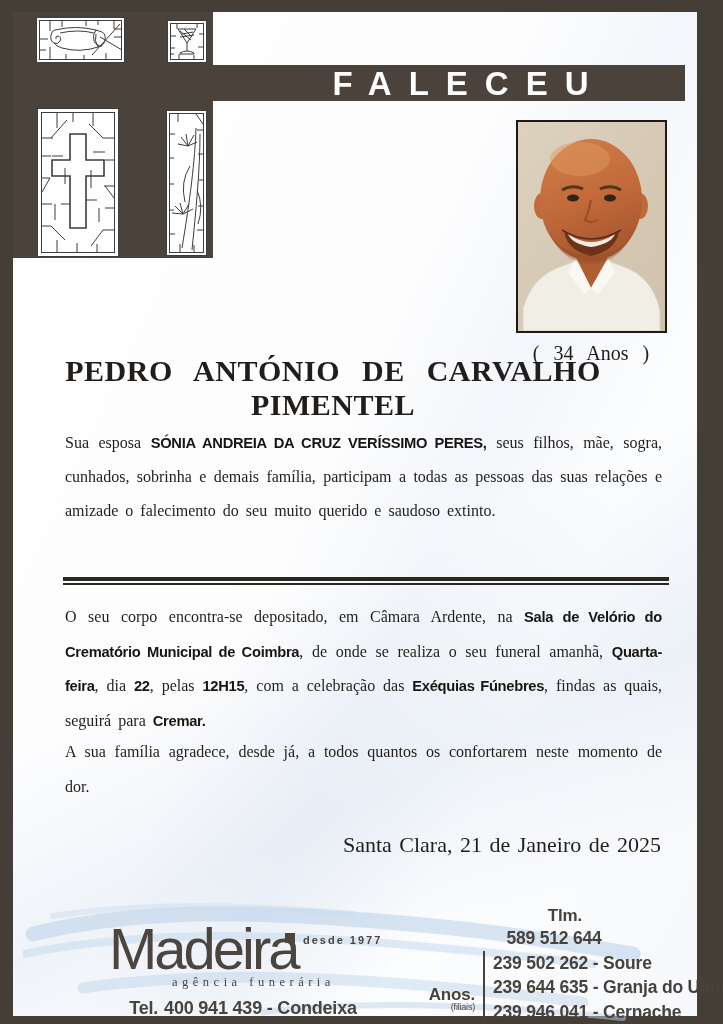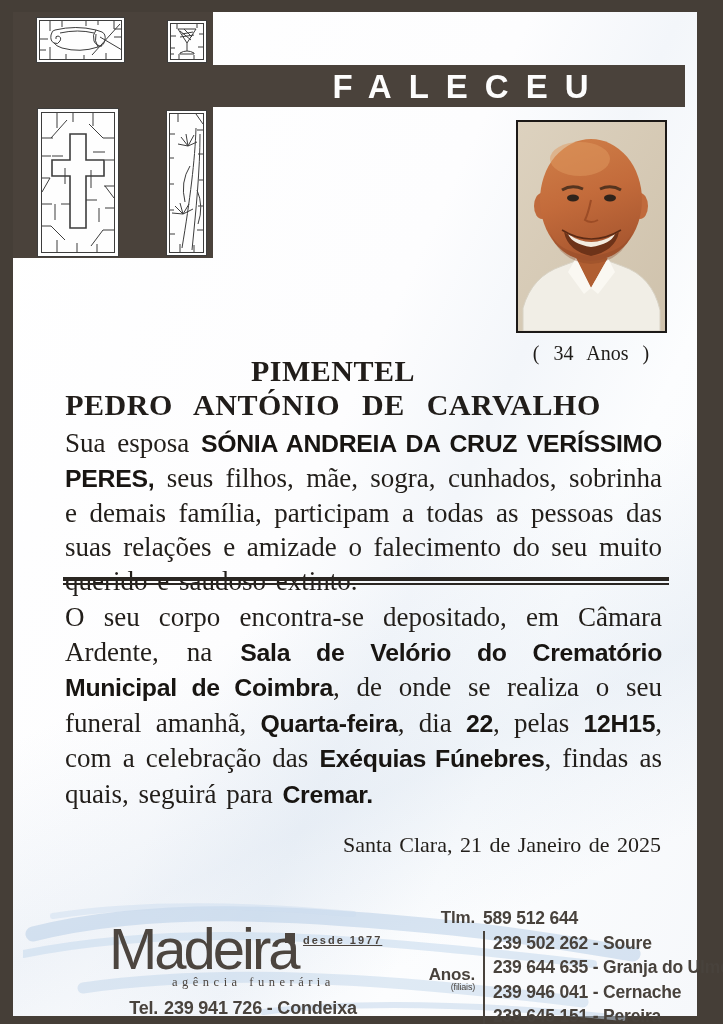--- a/index.html
+++ b/index.html
@@ -12,21 +12,21 @@
   }
   .card{
     position:absolute;left:13px;top:12px;width:684px;height:1004px;
     background:
       linear-gradient(155deg, rgba(190,205,225,0) 55%, rgba(176,198,222,.18) 72%, rgba(190,205,225,0) 86%),
       linear-gradient(115deg, #ffffff 0%, #fdfdfe 45%, #f3f6fa 58%, #fcfdfe 72%, #f6f8fb 100%);
   }
   
   .cross-block{position:absolute;left:0;top:0;width:200px;height:246px;background:#4a423b;}
   .banner{
-    position:absolute;left:200px;top:53px;width:472px;height:42px;background:#4a423b;
+    position:absolute;left:200px;top:53px;width:472px;height:36px;background:#4a423b;
     display:flex;align-items:center;justify-content:center;
   }
   .banner span{
     color:#fdfdfd;font-family:"Liberation Sans",sans-serif;font-weight:700;
     font-size:33px;letter-spacing:17px;padding-left:40px;line-height:1;
   }
   .panel{position:absolute;background:#fefefe;}
   .p-scroll{left:23px;top:5px;}
   .p-chalice{left:154px;top:8px;}
   .p-cross{left:24px;top:96px;}
@@ -39,21 +39,21 @@
   }
   
   .name{
     position:absolute;left:20px;top:342px;width:600px;text-align:center;
     font-weight:700;font-size:30px;line-height:34px;color:#211d1a;
     word-spacing:14px;letter-spacing:.5px;
   }
   
   .bodytext{
     position:absolute;left:52px;width:597px;margin:0;
-    font-size:27px;color:#221e1a;text-align:justify;word-spacing:3px;
+    font-size:16px;color:#221e1a;text-align:justify;word-spacing:3px;
   }
   .p1{top:414px;line-height:34px;}
   .p2{top:588px;line-height:34.5px;}
   .p3{top:722px;line-height:35px;}
   .hl{
     font-family:"Liberation Sans",sans-serif;font-weight:700;
     font-size:.92em;letter-spacing:-.3px;word-spacing:1px;color:#181512;
   }
   .rule{position:absolute;left:50px;top:565px;width:606px;}
   .rule-a{height:4px;background:#2a2622;}
@@ -65,40 +65,40 @@
   
   .wave-svg{position:absolute;left:10px;top:880px;}
   .brand{
     position:absolute;left:96px;top:908px;
     font-family:"Liberation Sans",sans-serif;font-weight:400;
     font-size:58px;letter-spacing:-3px;color:#4c453f;line-height:1;
   }
   .since{
     position:absolute;left:290px;top:922px;
     font-family:"Liberation Sans",sans-serif;font-weight:700;
-    font-size:11px;letter-spacing:2px;color:#4c453f;text-decoration:underline;
+    font-size:11px;letter-spacing:2px;color:#4c453f;
   }
   .logo-dot{position:absolute;left:272px;top:921px;width:10px;height:10px;background:#4c453f;}
   .tagline{
     position:absolute;left:159px;top:963px;
     font-family:Liberation Serif, serif;
     font-size:12.5px;letter-spacing:4.5px;color:#4c453f;font-weight:400;
   }
   .tel-line{
     position:absolute;left:90px;top:986px;width:280px;text-align:center;
     font-family:"Liberation Sans",sans-serif;font-weight:700;
     font-size:18px;color:#49433d;letter-spacing:-.2px;
   }
   .tel-line .lbl{margin-right:6px;}
   .contacts{
     position:absolute;left:398px;top:894px;width:286px;
     font-family:"Liberation Sans",sans-serif;font-weight:700;color:#48423c;
     letter-spacing:-.2px;
   }
-  .c-row{display:flex;align-items:center;}
+  .c-row{display:flex;align-items:center;flex-direction:column;}
   .c-label{width:72px;text-align:right;padding-right:8px;box-sizing:border-box;flex:none;}
   .c-val{font-size:17.5px;line-height:24.5px;white-space:nowrap;}
   .c-top .c-label{font-size:17px;}
   .c-group{display:flex;}
   .c-group-label{
     width:72px;flex:none;display:flex;flex-direction:column;
     align-items:flex-end;justify-content:center;padding-right:8px;box-sizing:border-box;
   }
   .c-tels{font-size:17px;line-height:15px;}
   .c-filiais{font-size:9px;line-height:10px;font-weight:400;}
@@ -195,51 +195,52 @@
       <ellipse cx="92" cy="76" rx="6" ry="3.4" fill="#2f231b"></ellipse>
       <path d="M73,78 Q70,92 67,98 Q73,102 80,98" stroke="#9c4c26" stroke-width="2" fill="none"></path>
       <path d="M46,110 Q73,130 101,110 Q97,129 73,134 Q50,129 46,110" fill="#6d3319"></path>
       <path d="M50,112 Q73,128 97,112 Q93,122 73,125 Q54,122 50,112" fill="#f3ece0"></path>
       <path d="M44,108 Q73,126 103,108" stroke="#5c2b15" stroke-width="1.5" fill="none"></path>
     </svg>
   </div>
   <div class="caption">( 34 Anos )</div>
 
   <div class="name">
+    <div>PEDRO ANTÓNIO DE CARVALHO</div>
     <div>PIMENTEL</div>
-    <div>PEDRO ANTÓNIO DE CARVALHO</div>
   </div>
 
   <p class="bodytext p1"><span>Sua esposa </span><span class="hl">SÓNIA ANDREIA DA CRUZ VERÍSSIMO PERES,</span><span> seus filhos, mãe, sogra, cunhados, sobrinha e demais família, participam a todas as pessoas das suas relações e amizade o falecimento do seu muito querido e saudoso extinto.</span></p>
 
   <div class="rule">
     <div class="rule-a"></div>
       <div class="rule-b"></div>
   </div>
 
   <p class="bodytext p2"><span>O seu corpo encontra-se depositado, em Câmara Ardente, na </span><span class="hl">Sala de Velório do Crematório Municipal de Coimbra</span><span>, de onde se realiza o seu funeral amanhã, </span><span class="hl">Quarta-feira</span><span>, dia </span><span class="hl">22</span><span>, pelas </span><span class="hl">12H15</span><span>, com a celebração das </span><span class="hl">Exéquias Fúnebres</span><span>, findas as quais, seguirá para </span><span class="hl">Cremar.</span></p>
+  <p class="bodytext p3">A sua família agradece, desde já, a todos quantos os confortarem neste momento de dor.</p>
 
   <div class="dateline">Santa Clara, 21 de Janeiro de 2025</div>
 
   <svg class="wave-svg" width="660" height="130" viewBox="0 0 660 130">
     <g fill="none" stroke-linecap="round">
       <path d="M10,42 C130,12 270,20 430,36 C500,43 560,54 610,62" stroke="#b3cce6" stroke-width="15" opacity="0.5"></path>
       <path d="M0,62 C150,32 310,42 570,72" stroke="#c5d8ec" stroke-width="8" opacity="0.55"></path>
       <path d="M60,96 C200,76 360,86 560,110" stroke="#b3cce6" stroke-width="11" opacity="0.4"></path>
       <path d="M240,120 C340,108 460,112 600,126" stroke="#c0d4ea" stroke-width="6" opacity="0.5"></path>
       <path d="M30,24 C120,10 220,12 330,22" stroke="#cdddef" stroke-width="6" opacity="0.5"></path>
     </g>
   </svg>
 
   <div class="brand">Madeira</div>
   <div class="logo-dot"></div>
   <div class="since">desde 1977</div>
   <div class="tagline">agência funerária</div>
   <div class="tel-line">
-    <span class="lbl">Tel.</span><span>239 941 726 - Condeixa</span>
+    <span class="lbl">Tel.</span><span>400 941 439 - Condeixa</span>
   </div>
 
   <div class="contacts">
     <div class="c-row c-top">
       <div class="c-label">Tlm.</div>
       <div class="c-val">589 512 644</div>
     </div>
     <div class="c-group">
       <div class="c-group-label">
         <div class="c-tels">Anos.</div>

